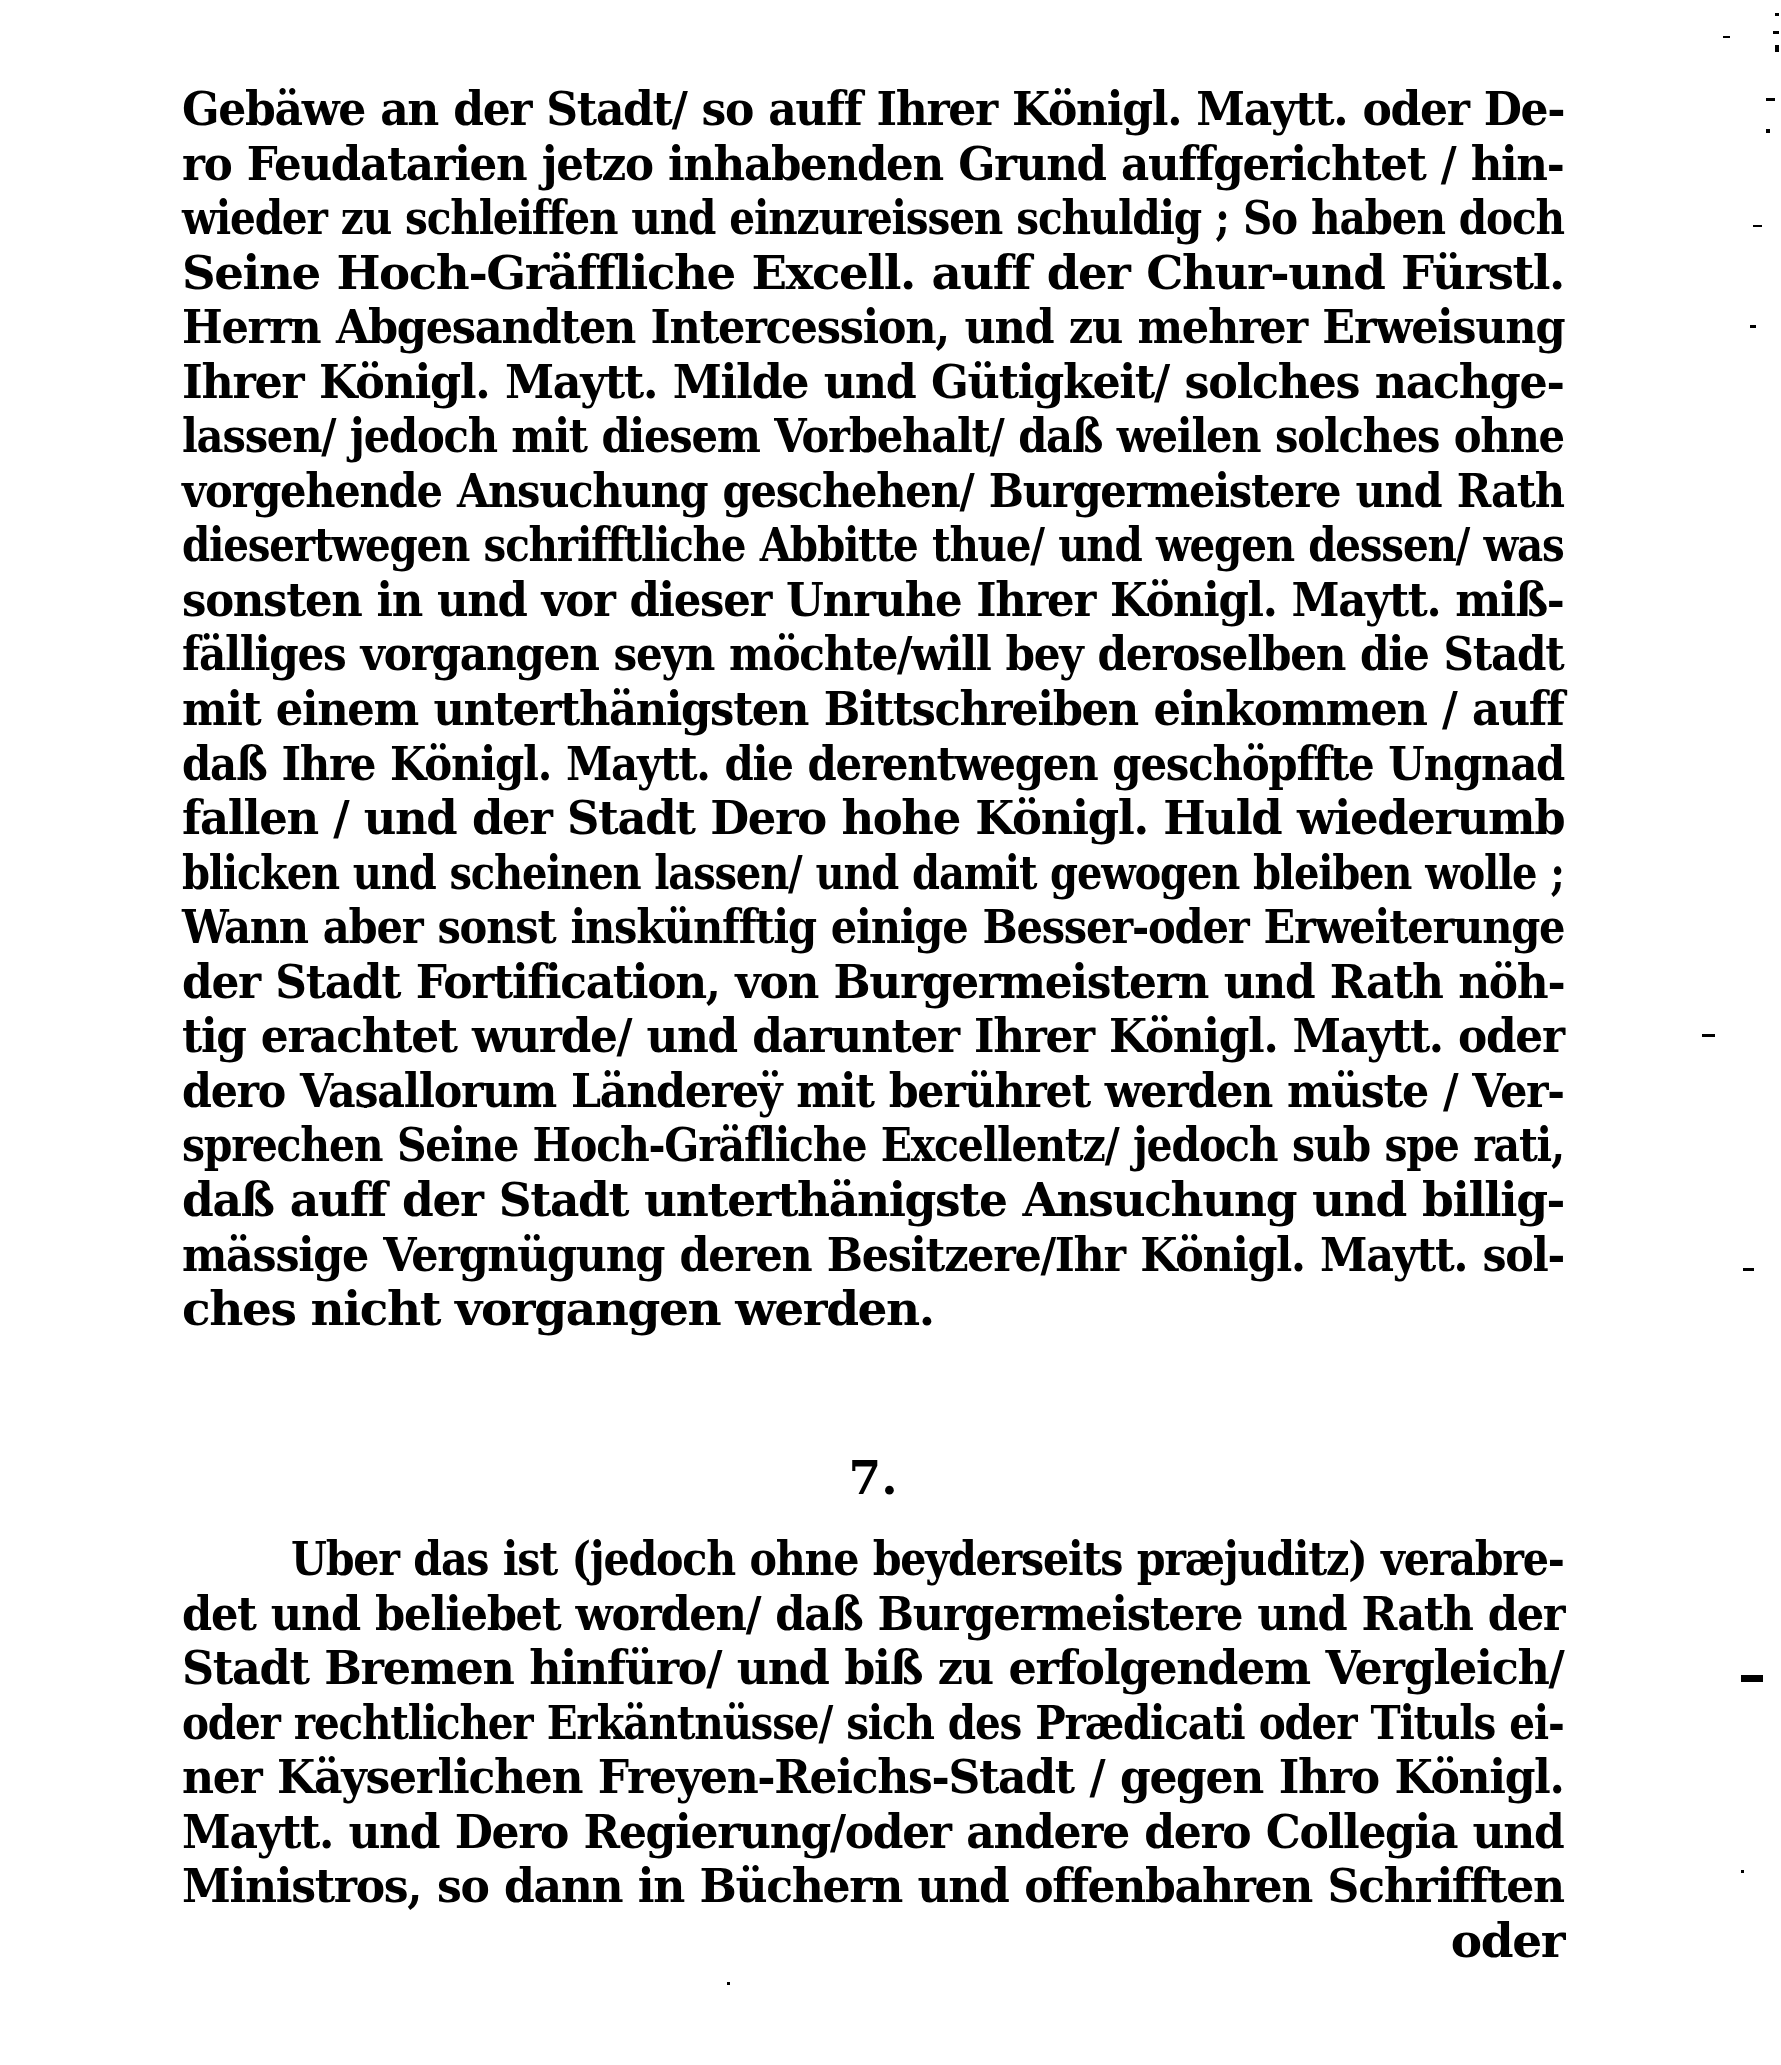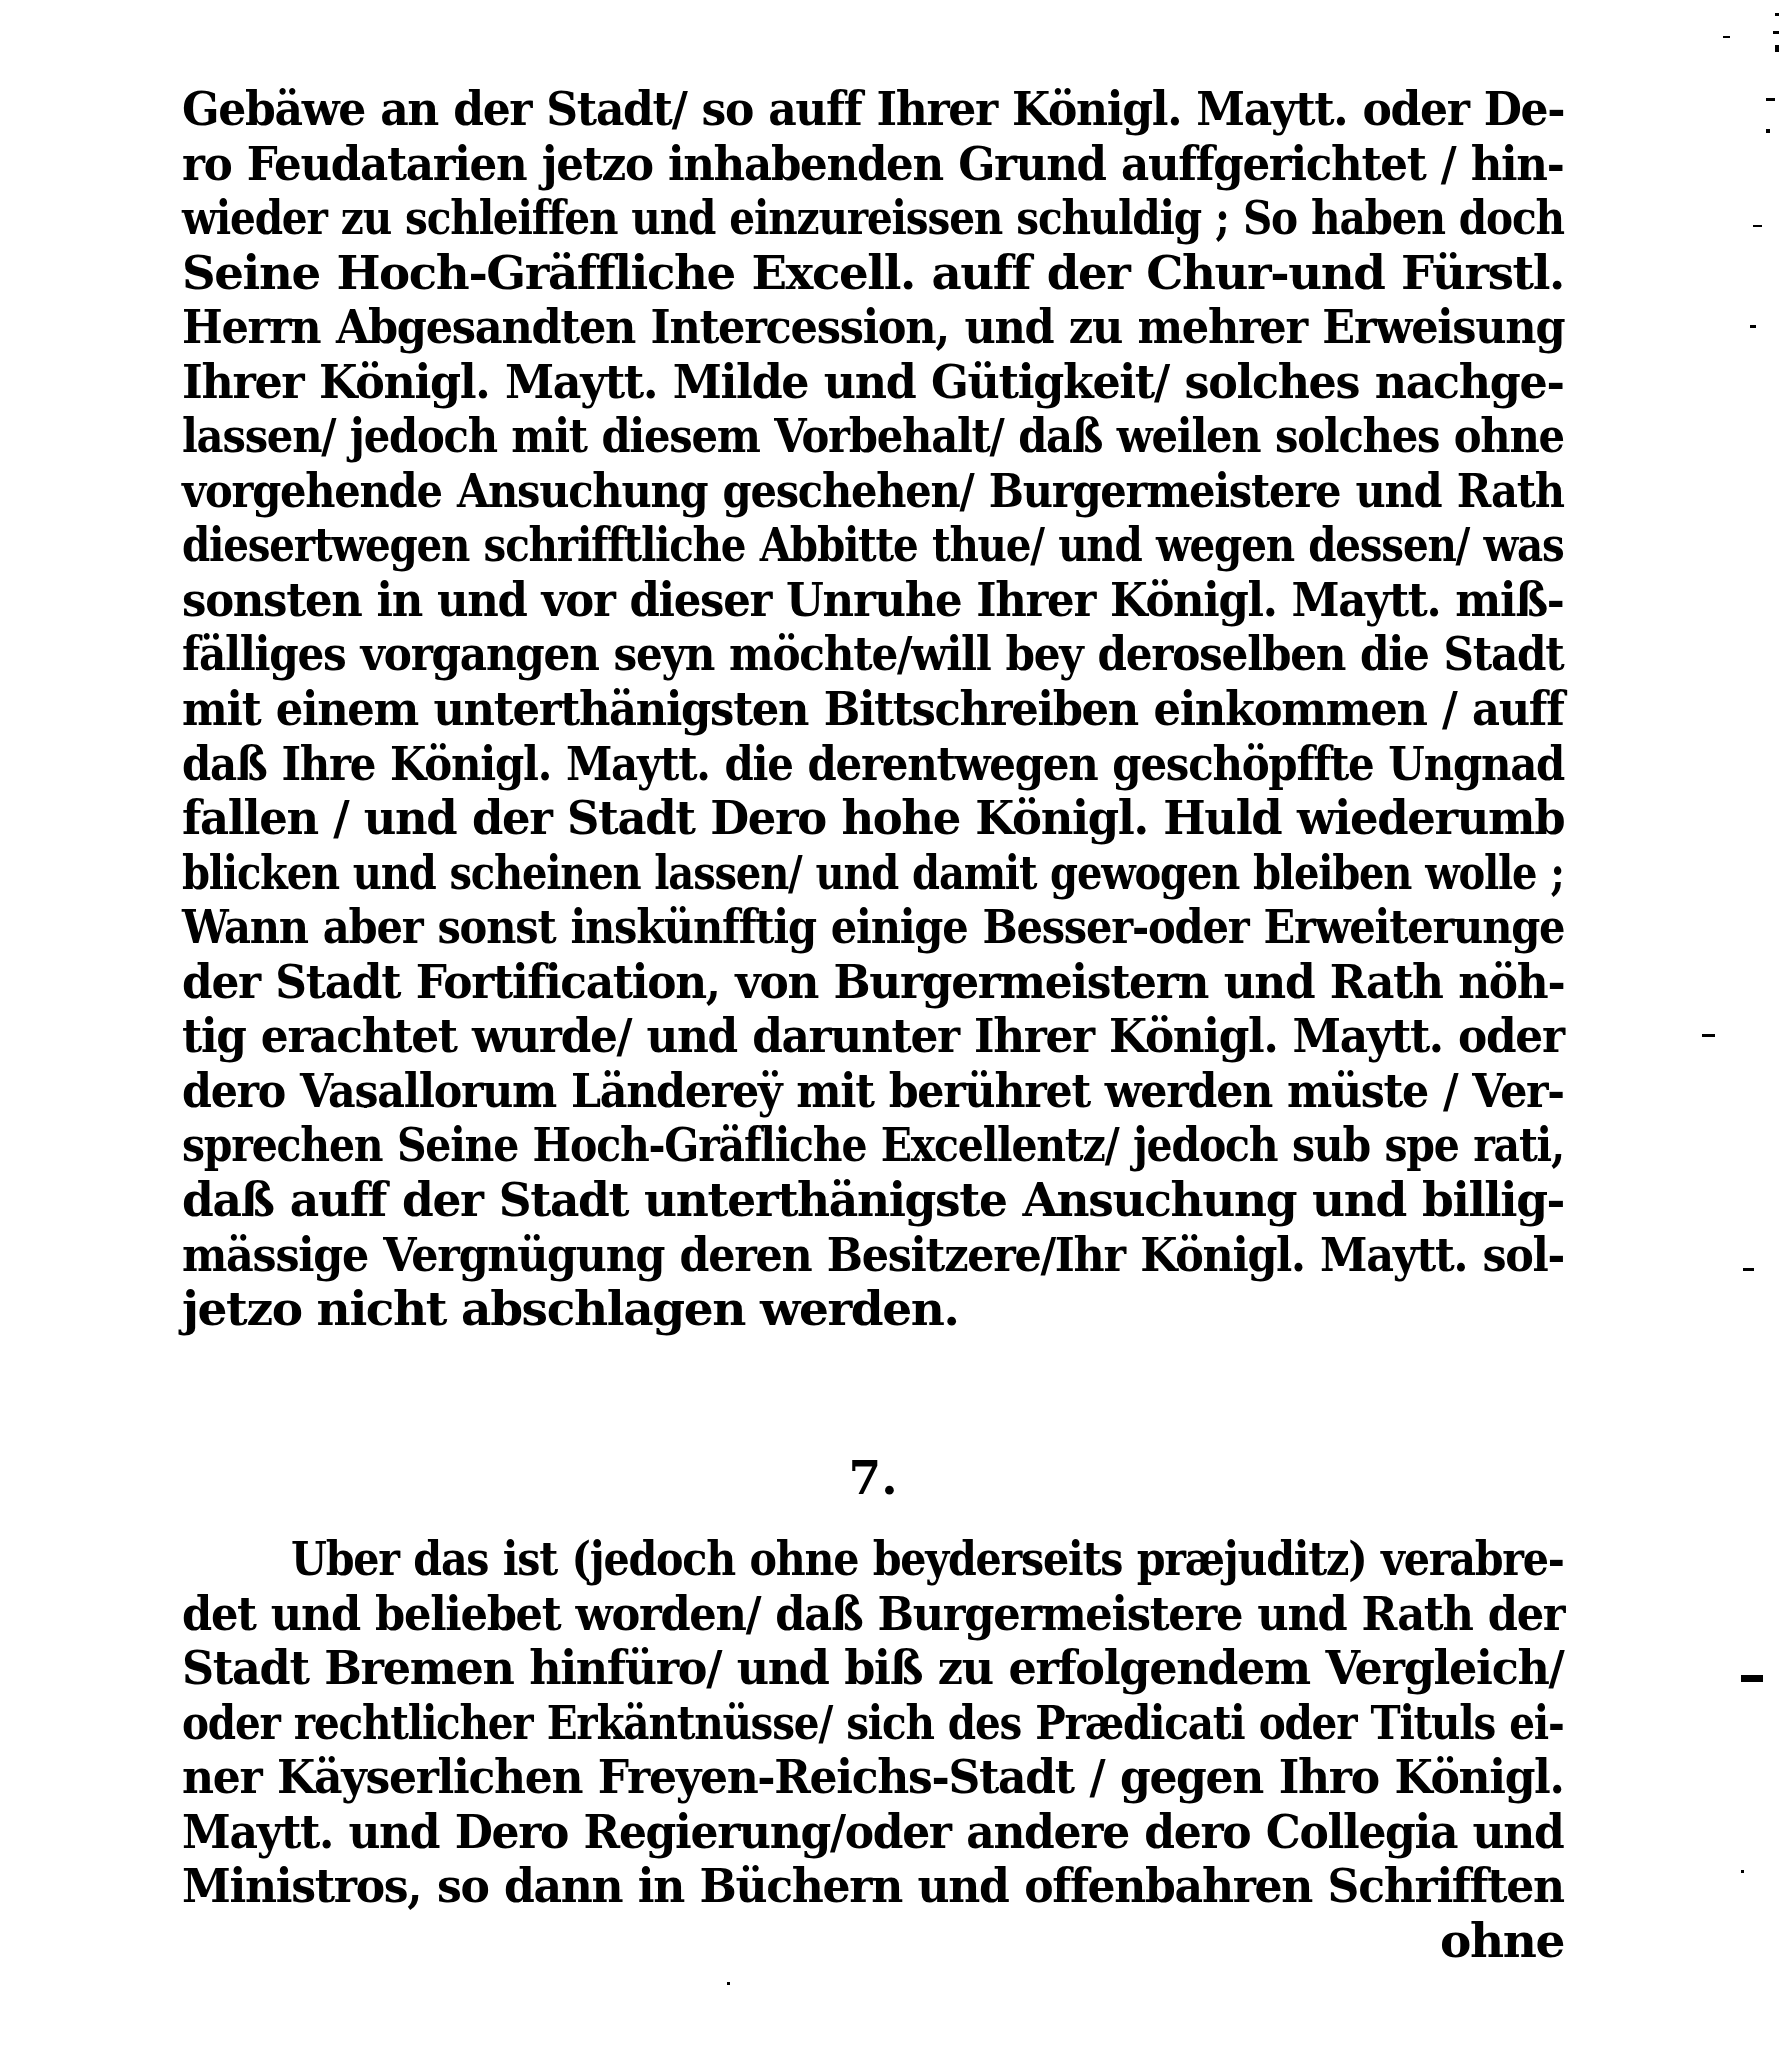--- a/index.html
+++ b/index.html
@@ -87,36 +87,36 @@
     <div class="line" style="top: 655px; transform: scaleX(0.8917); width: 1550px;">daß Ihre Königl. Maytt. die derentwegen geschöpffte Ungnad</div>
     <div class="line" style="top: 709px; transform: scaleX(0.9553); width: 1447px;">fallen / und der Stadt Dero hohe Königl. Huld wiederumb</div>
     <div class="line" style="top: 764px; transform: scaleX(0.8525); width: 1621px;">blicken und scheinen lassen/ und damit gewogen bleiben wolle ;</div>
     <div class="line" style="top: 818px; transform: scaleX(0.8861); width: 1560px;">Wann aber sonst inskünfftig einige Besser-oder Erweiterunge</div>
     <div class="line" style="top: 873px; transform: scaleX(0.934); width: 1480px;">der Stadt Fortification, von Burgermeistern und Rath nöh-</div>
     <div class="line" style="top: 927px; transform: scaleX(0.9323); width: 1482px;">tig erachtet wurde/ und darunter Ihrer Königl. Maytt. oder</div>
     <div class="line" style="top: 982px; transform: scaleX(0.9103); width: 1518px;">dero Vasallorum Ländereÿ mit berühret werden müste / Ver-</div>
     <div class="line" style="top: 1036px; transform: scaleX(0.8725); width: 1584px;">sprechen Seine Hoch-Gräfliche Excellentz/ jedoch sub spe rati,</div>
     <div class="line" style="top: 1091px; transform: scaleX(0.9679); width: 1428px;">daß auff der Stadt unterthänigste Ansuchung und billig-</div>
     <div class="line" style="top: 1146px; transform: scaleX(0.9117); width: 1516px;">mässige Vergnügung deren Besitzere/Ihr Königl. Maytt. sol-</div>
-    <div class="line last" style="top:1200px;">jetzo nicht abschlagen werden.</div>
+    <div class="line last" style="top:1200px;">ches nicht vorgangen werden.</div>
   </div>
 
   <div class="text-block" style="top:1446px;">
     <div class="section-num">7.</div>
   </div>
 
   <div class="text-block" style="top:1527px;">
     <div class="line indent" style="top: 0px; transform: scaleX(0.8771); width: 1451px;">Uber das ist (jedoch ohne beyderseits præjuditz) verabre-</div>
     <div class="line" style="top: 55px; transform: scaleX(0.9191); width: 1504px;">det und beliebet worden/ daß Burgermeistere und Rath der</div>
     <div class="line" style="top: 109px; transform: scaleX(0.9475); width: 1458px;">Stadt Bremen hinfüro/ und biß zu erfolgendem Vergleich/</div>
     <div class="line" style="top: 164px; transform: scaleX(0.8619); width: 1603px;">oder rechtlicher Erkäntnüsse/ sich des Prædicati oder Tituls ei-</div>
     <div class="line" style="top: 218px; transform: scaleX(0.9373); width: 1474px;">ner Käyserlichen Freyen-Reichs-Stadt / gegen Ihro Königl.</div>
     <div class="line" style="top: 273px; transform: scaleX(0.9366); width: 1475px;">Maytt. und Dero Regierung/oder andere dero Collegia und</div>
     <div class="line" style="top: 327px; transform: scaleX(0.9387); width: 1472px;">Ministros, so dann in Büchern und offenbahren Schrifften</div>
-    <div class="line right" style="top:382px;">ohne</div>
+    <div class="line right" style="top:382px;">oder</div>
   </div>
 
   <div class="speck" style="left:1775px; top:12.7px; width:3.6px; height:3.6px;"></div>
   <div class="speck" style="left:1773px; top:31px; width:5.5px; height:2.7px;"></div>
   <div class="speck" style="left:1723px; top:36px; width:7.3px; height:1.8px;"></div>
   <div class="speck" style="left:1775px; top:45px; width:3.6px; height:7.3px;"></div>
   <div class="speck" style="left:1766px; top:98px; width:9px; height:2.7px;"></div>
   <div class="speck" style="left:1766px; top:129px; width:3.6px; height:3.6px;"></div>
   <div class="speck" style="left:1753px; top:225px; width:9px; height:1.8px;"></div>
   <div class="speck" style="left:1750px; top:325px; width:5.5px; height:2.7px;"></div>

